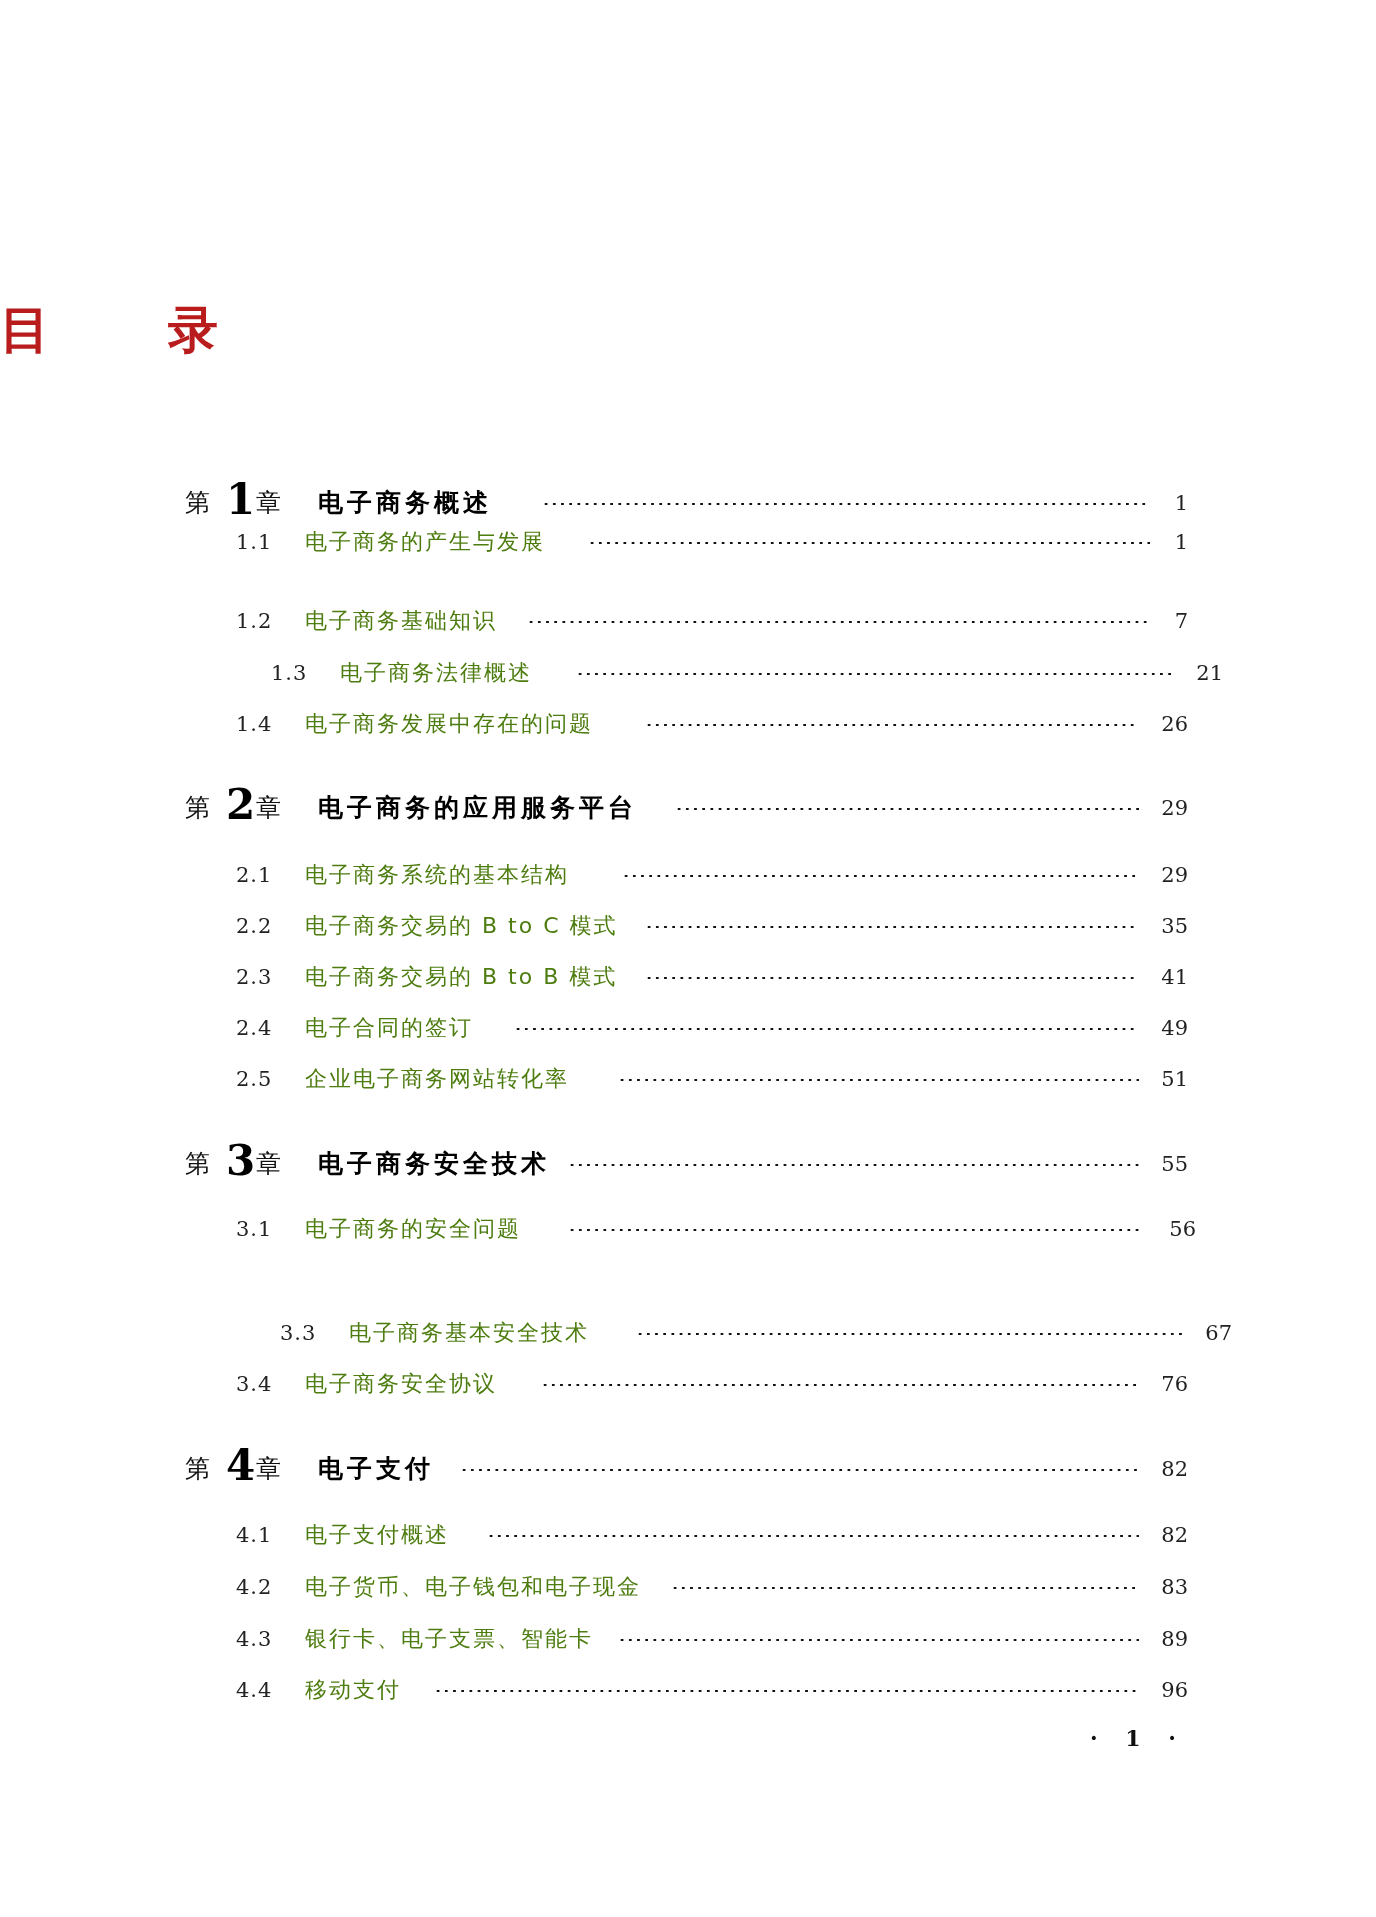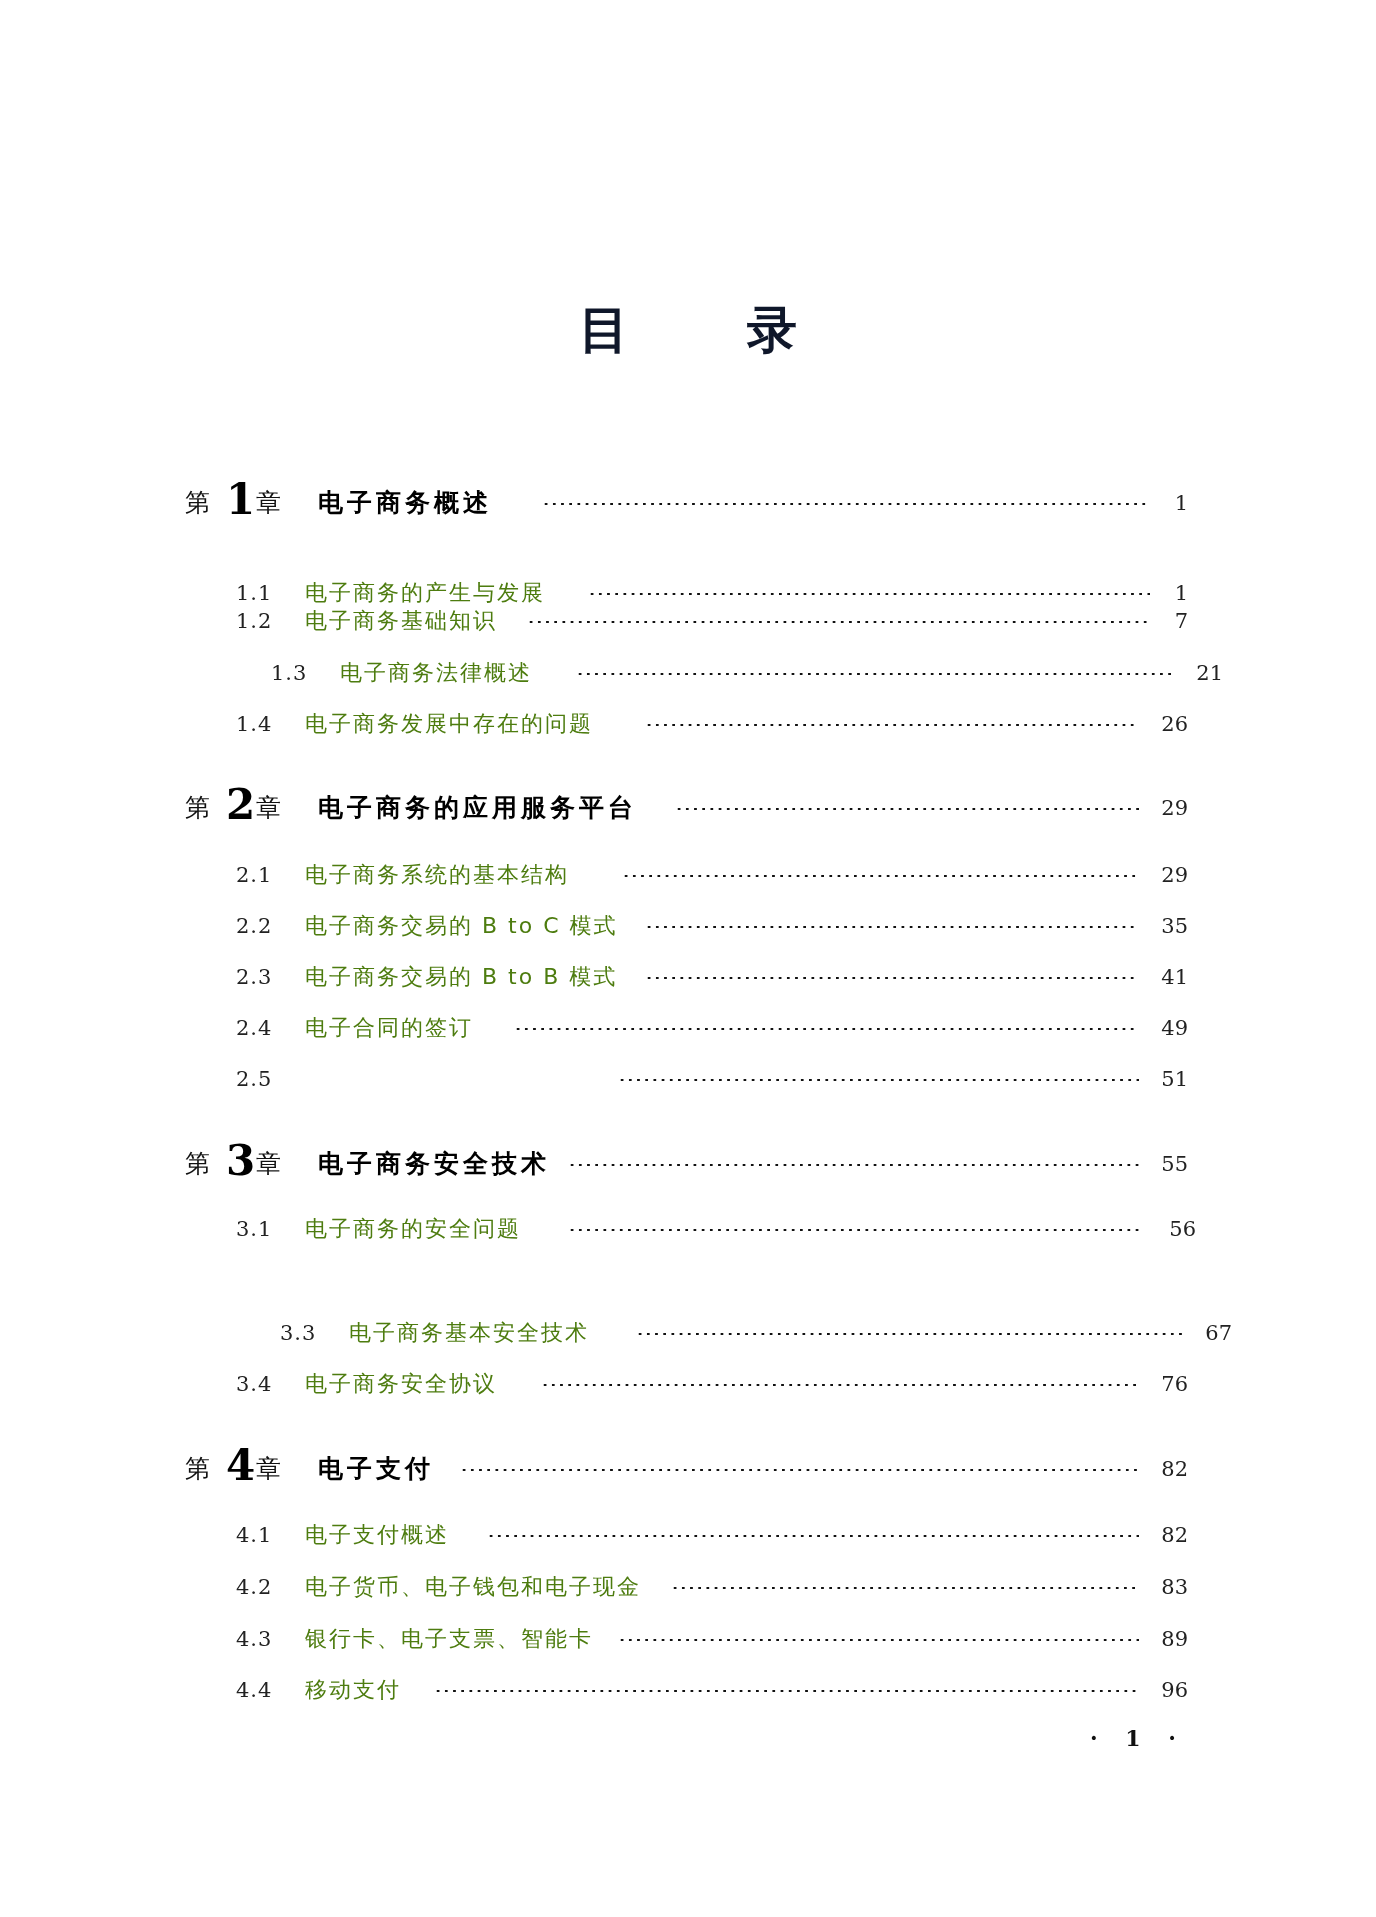--- a/index.html
+++ b/index.html
@@ -13,26 +13,26 @@
       position: relative;
       overflow: hidden;
       color: #111111;
       font-family: "DejaVu Serif", "Liberation Serif", serif;
     }
     .page-title {
       position: absolute;
       top: 300px;
       left: 0;
       width: 1376px;
-      text-align: center;
+      text-align: left;
       font-family: "DejaVu Sans", "Liberation Sans", sans-serif;
       font-weight: bold;
       font-size: 50px;
       line-height: 60px;
-      color: #0f172a;
+      color: #b91c1c;
     }
     .page-title span { display: inline-block; }
     .page-title .gap { width: 118px; }
 
     .toc {
       position: absolute;
       left: 0;
       top: 0;
       width: 1376px;
       height: 1917px;
@@ -144,21 +144,21 @@
 <div class="toc">
 
   <div class="row chap" style="top:483px;">
     <span class="prefix">第</span>
     <span class="chapnum">1</span>
     <span class="suffix">章</span>
     <span class="title">电子商务概述</span>
     <span class="leader" style="left:542px; width:608px;"></span>
     <span class="page">1</span>
   </div>
-  <div class="row sec" style="top:573px;">
+  <div class="row sec" style="top:522px;">
     <span class="num">1.1</span>
     <span class="title">电子商务的产生与发展</span>
     <span class="leader" style="left:588px; width:562px;"></span>
     <span class="page">1</span>
   </div>
   <div class="row sec" style="top:601px;">
     <span class="num">1.2</span>
     <span class="title">电子商务基础知识</span>
     <span class="leader" style="left:527px; width:623px;"></span>
     <span class="page">7</span>
@@ -203,20 +203,21 @@
     <span class="page">41</span>
   </div>
   <div class="row sec" style="top:1008px;">
     <span class="num">2.4</span>
     <span class="title">电子合同的签订</span>
     <span class="leader" style="left:514px; width:625px;"></span>
     <span class="page">49</span>
   </div>
   <div class="row sec" style="top:1059px;">
     <span class="num">2.5</span>
+    <span class="title">企业电子商务网站转化率</span>
     <span class="leader" style="left:618px; width:521px;"></span>
     <span class="page">51</span>
   </div>
 
   <div class="row chap" style="top:1144px;">
     <span class="prefix">第</span>
     <span class="chapnum">3</span>
     <span class="suffix">章</span>
     <span class="title">电子商务安全技术</span>
     <span class="leader" style="left:568px; width:571px;"></span>

